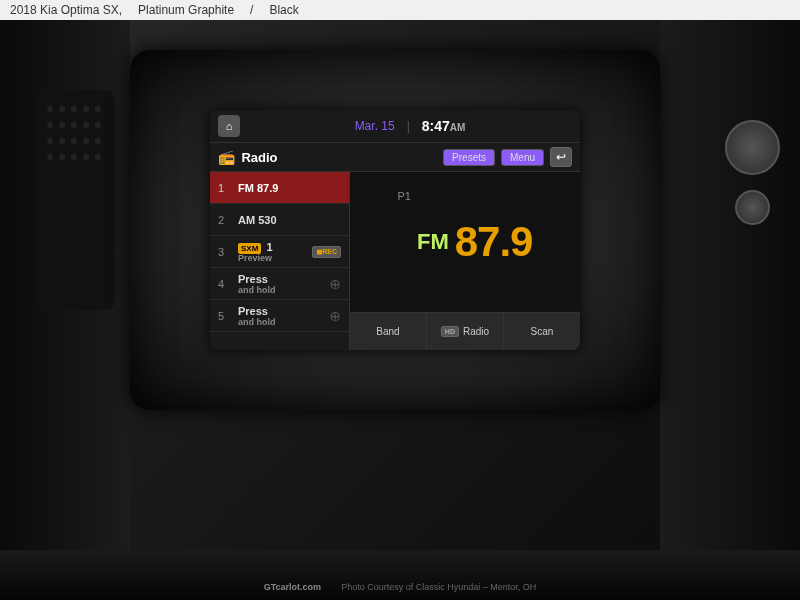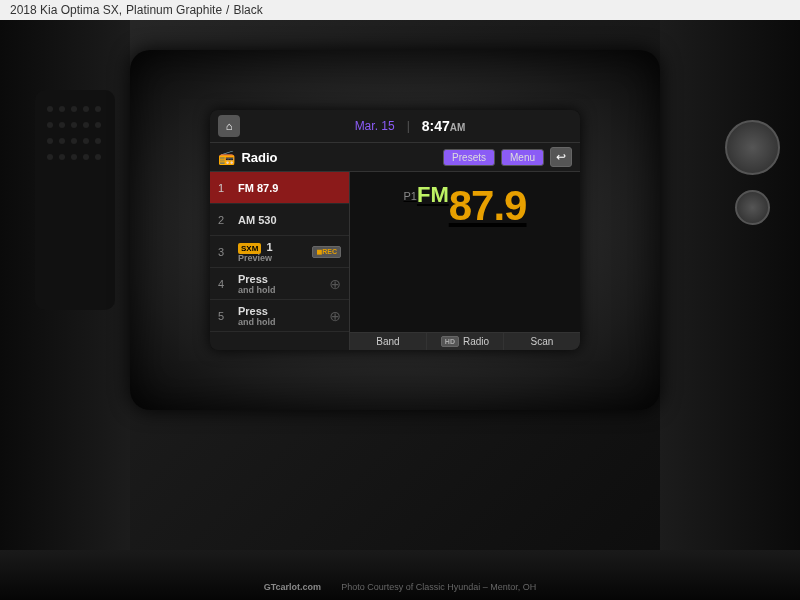--- a/index.html
+++ b/index.html
@@ -13,21 +13,21 @@
     }
 
     
     .top-bar {
       background: #f0f0f0;
       padding: 3px 10px;
       font-size: 12px;
       color: #333;
       display: flex;
       align-items: center;
-      gap: 4px;
+      gap: 16px;
     }
 
     
     .car-photo-bg {
       width: 800px;
       height: 580px;
       background: linear-gradient(135deg, #2a2a2a 0%, #1a1a1a 40%, #0a0a0a 100%);
       position: relative;
       display: flex;
       align-items: center;
@@ -244,24 +244,24 @@
       flex: 1;
       background: #111;
       display: flex;
       flex-direction: column;
       padding: 0;
     }
 
     .station-display {
       flex: 1;
       display: flex;
-      align-items: flex-start;
-      justify-content: center;
+      align-items: center;
+      justify-content: center;
+      gap: 6px;
       padding: 10px;
-      text-decoration: underline;
     }
 
     .p1-label {
       color: #888;
       font-size: 11px;
       align-self: flex-start;
       margin-top: 8px;
     }
 
     .fm-label {
@@ -276,21 +276,21 @@
       font-size: 42px;
       font-weight: bold;
       font-family: 'Arial', sans-serif;
       letter-spacing: -1px;
     }
 
     
     .bottom-buttons {
       display: flex;
       border-top: 1px solid #333;
-      height: 18px;
+      height: 38px;
     }
 
     .bottom-btn {
       flex: 1;
       background: #2a2a2a;
       border: none;
       border-right: 1px solid #333;
       color: #ccc;
       font-size: 10px;
       cursor: pointer;

